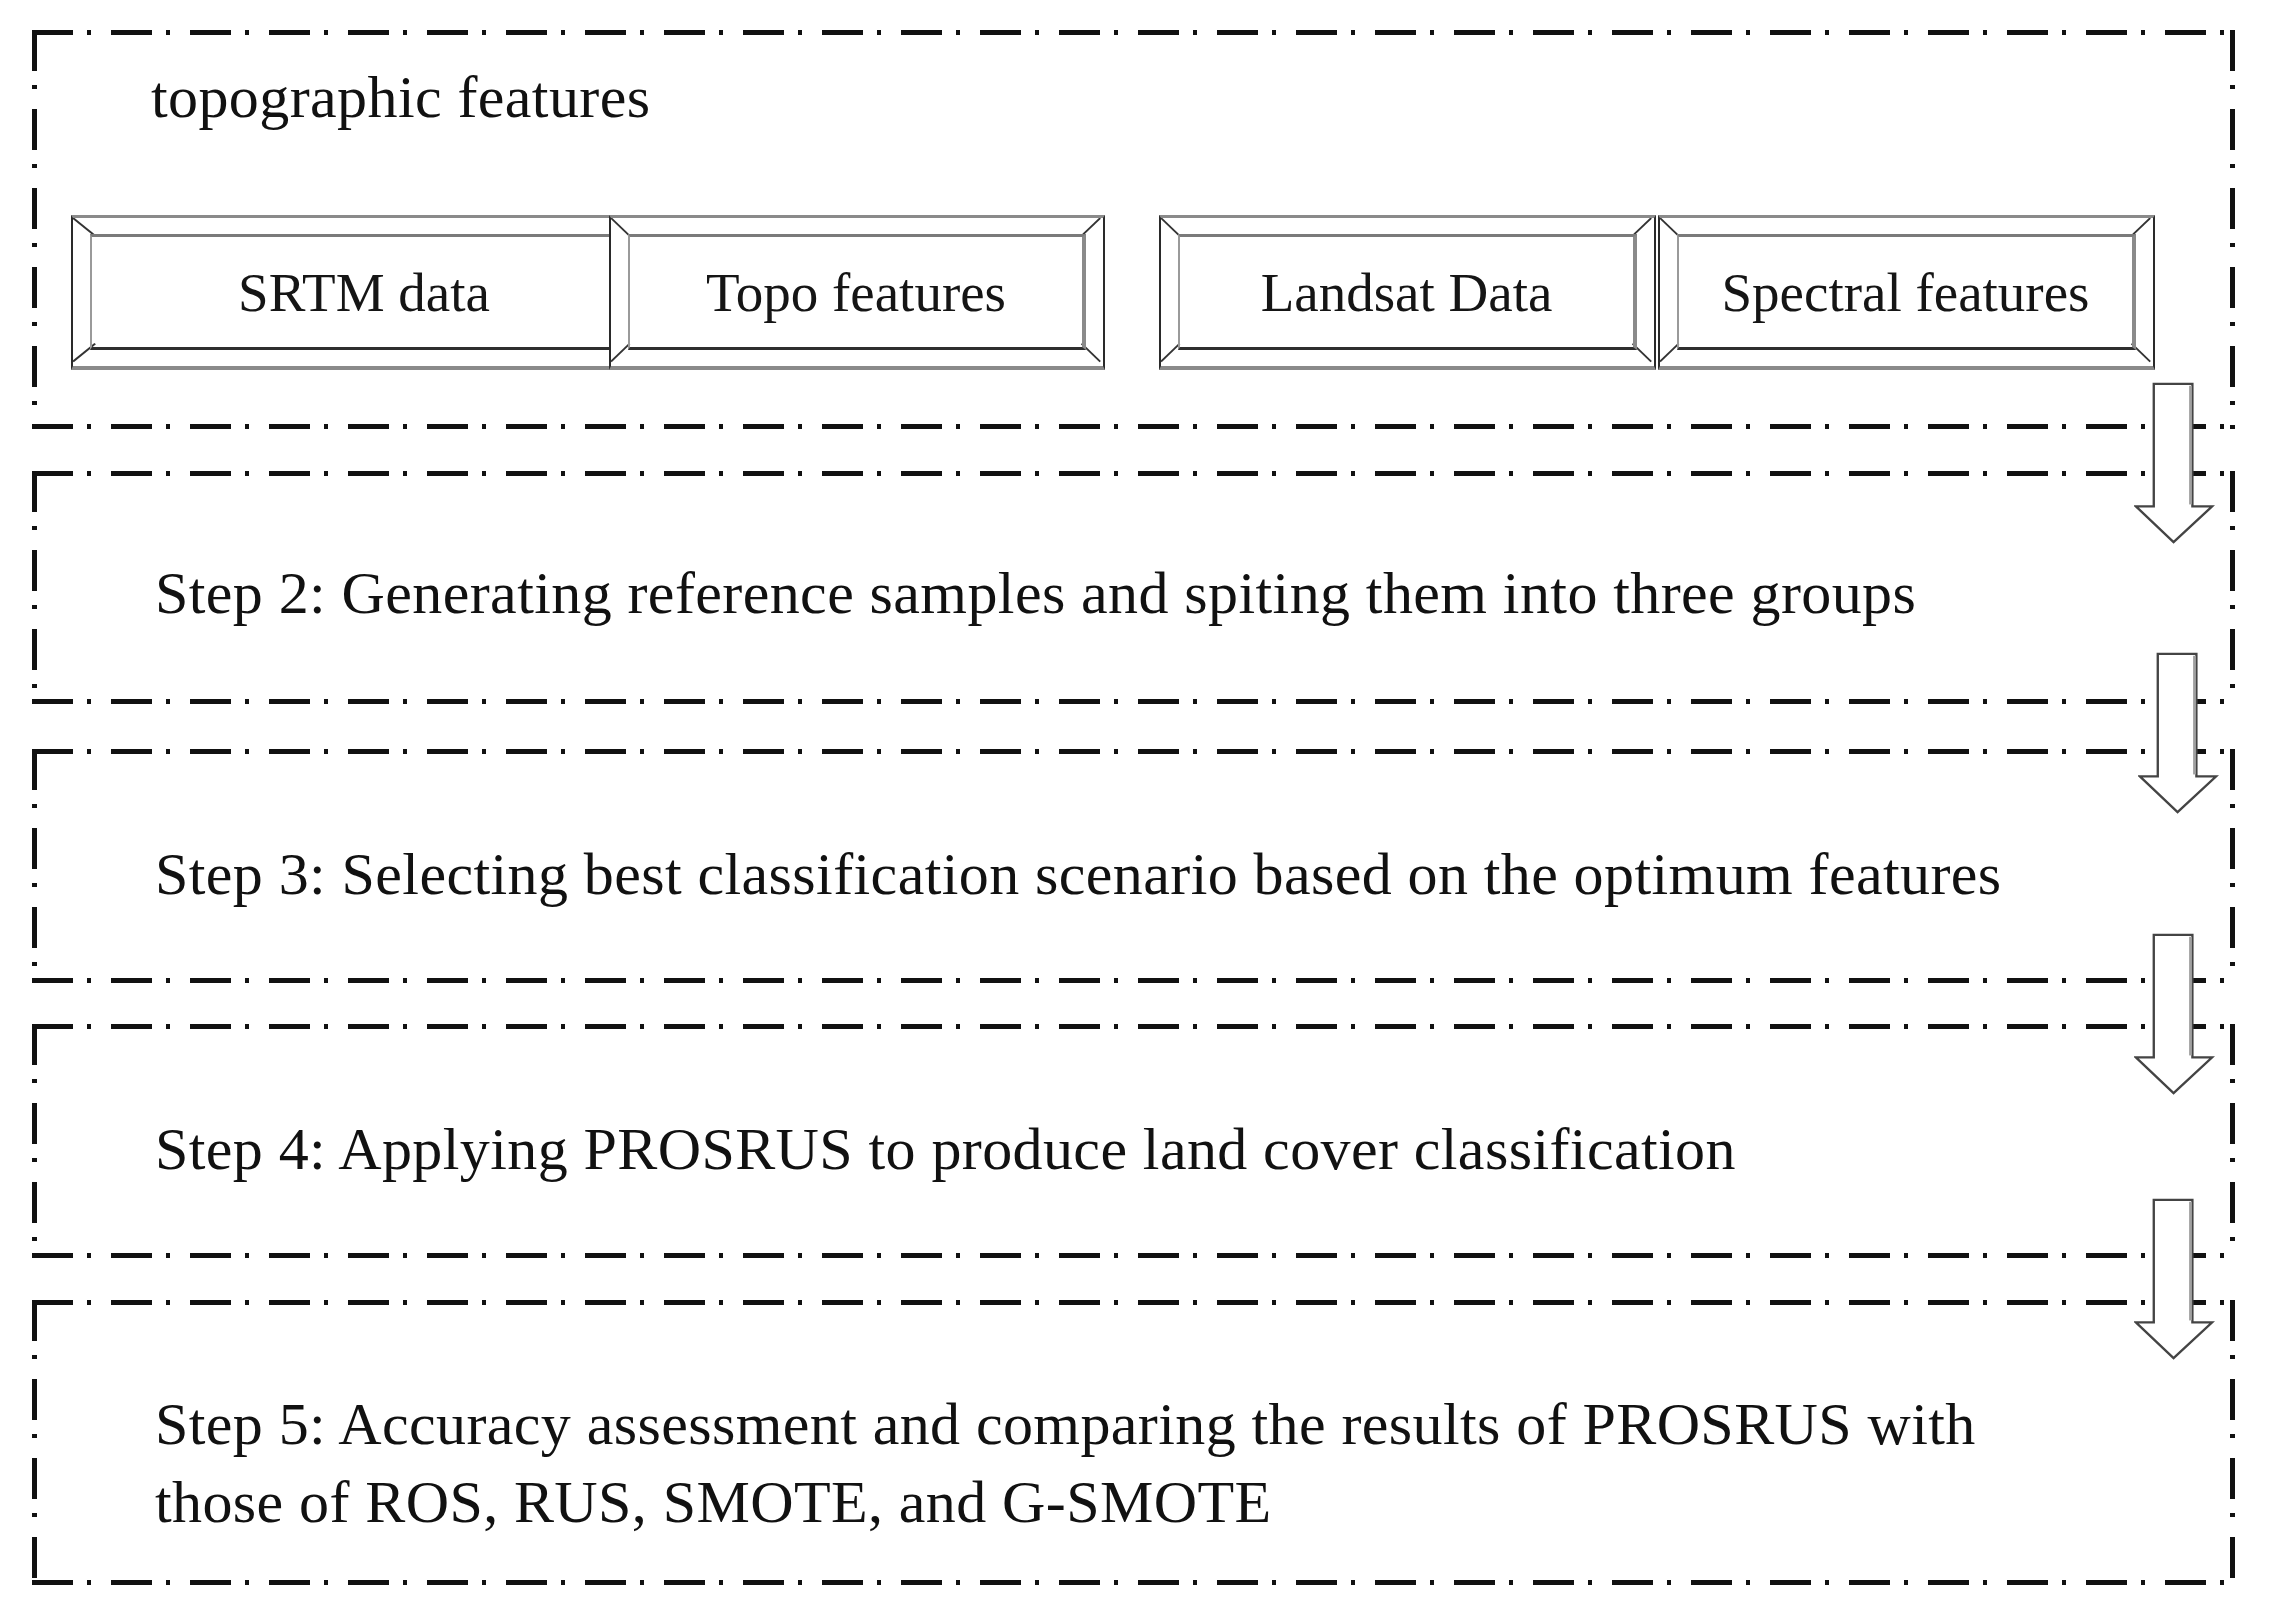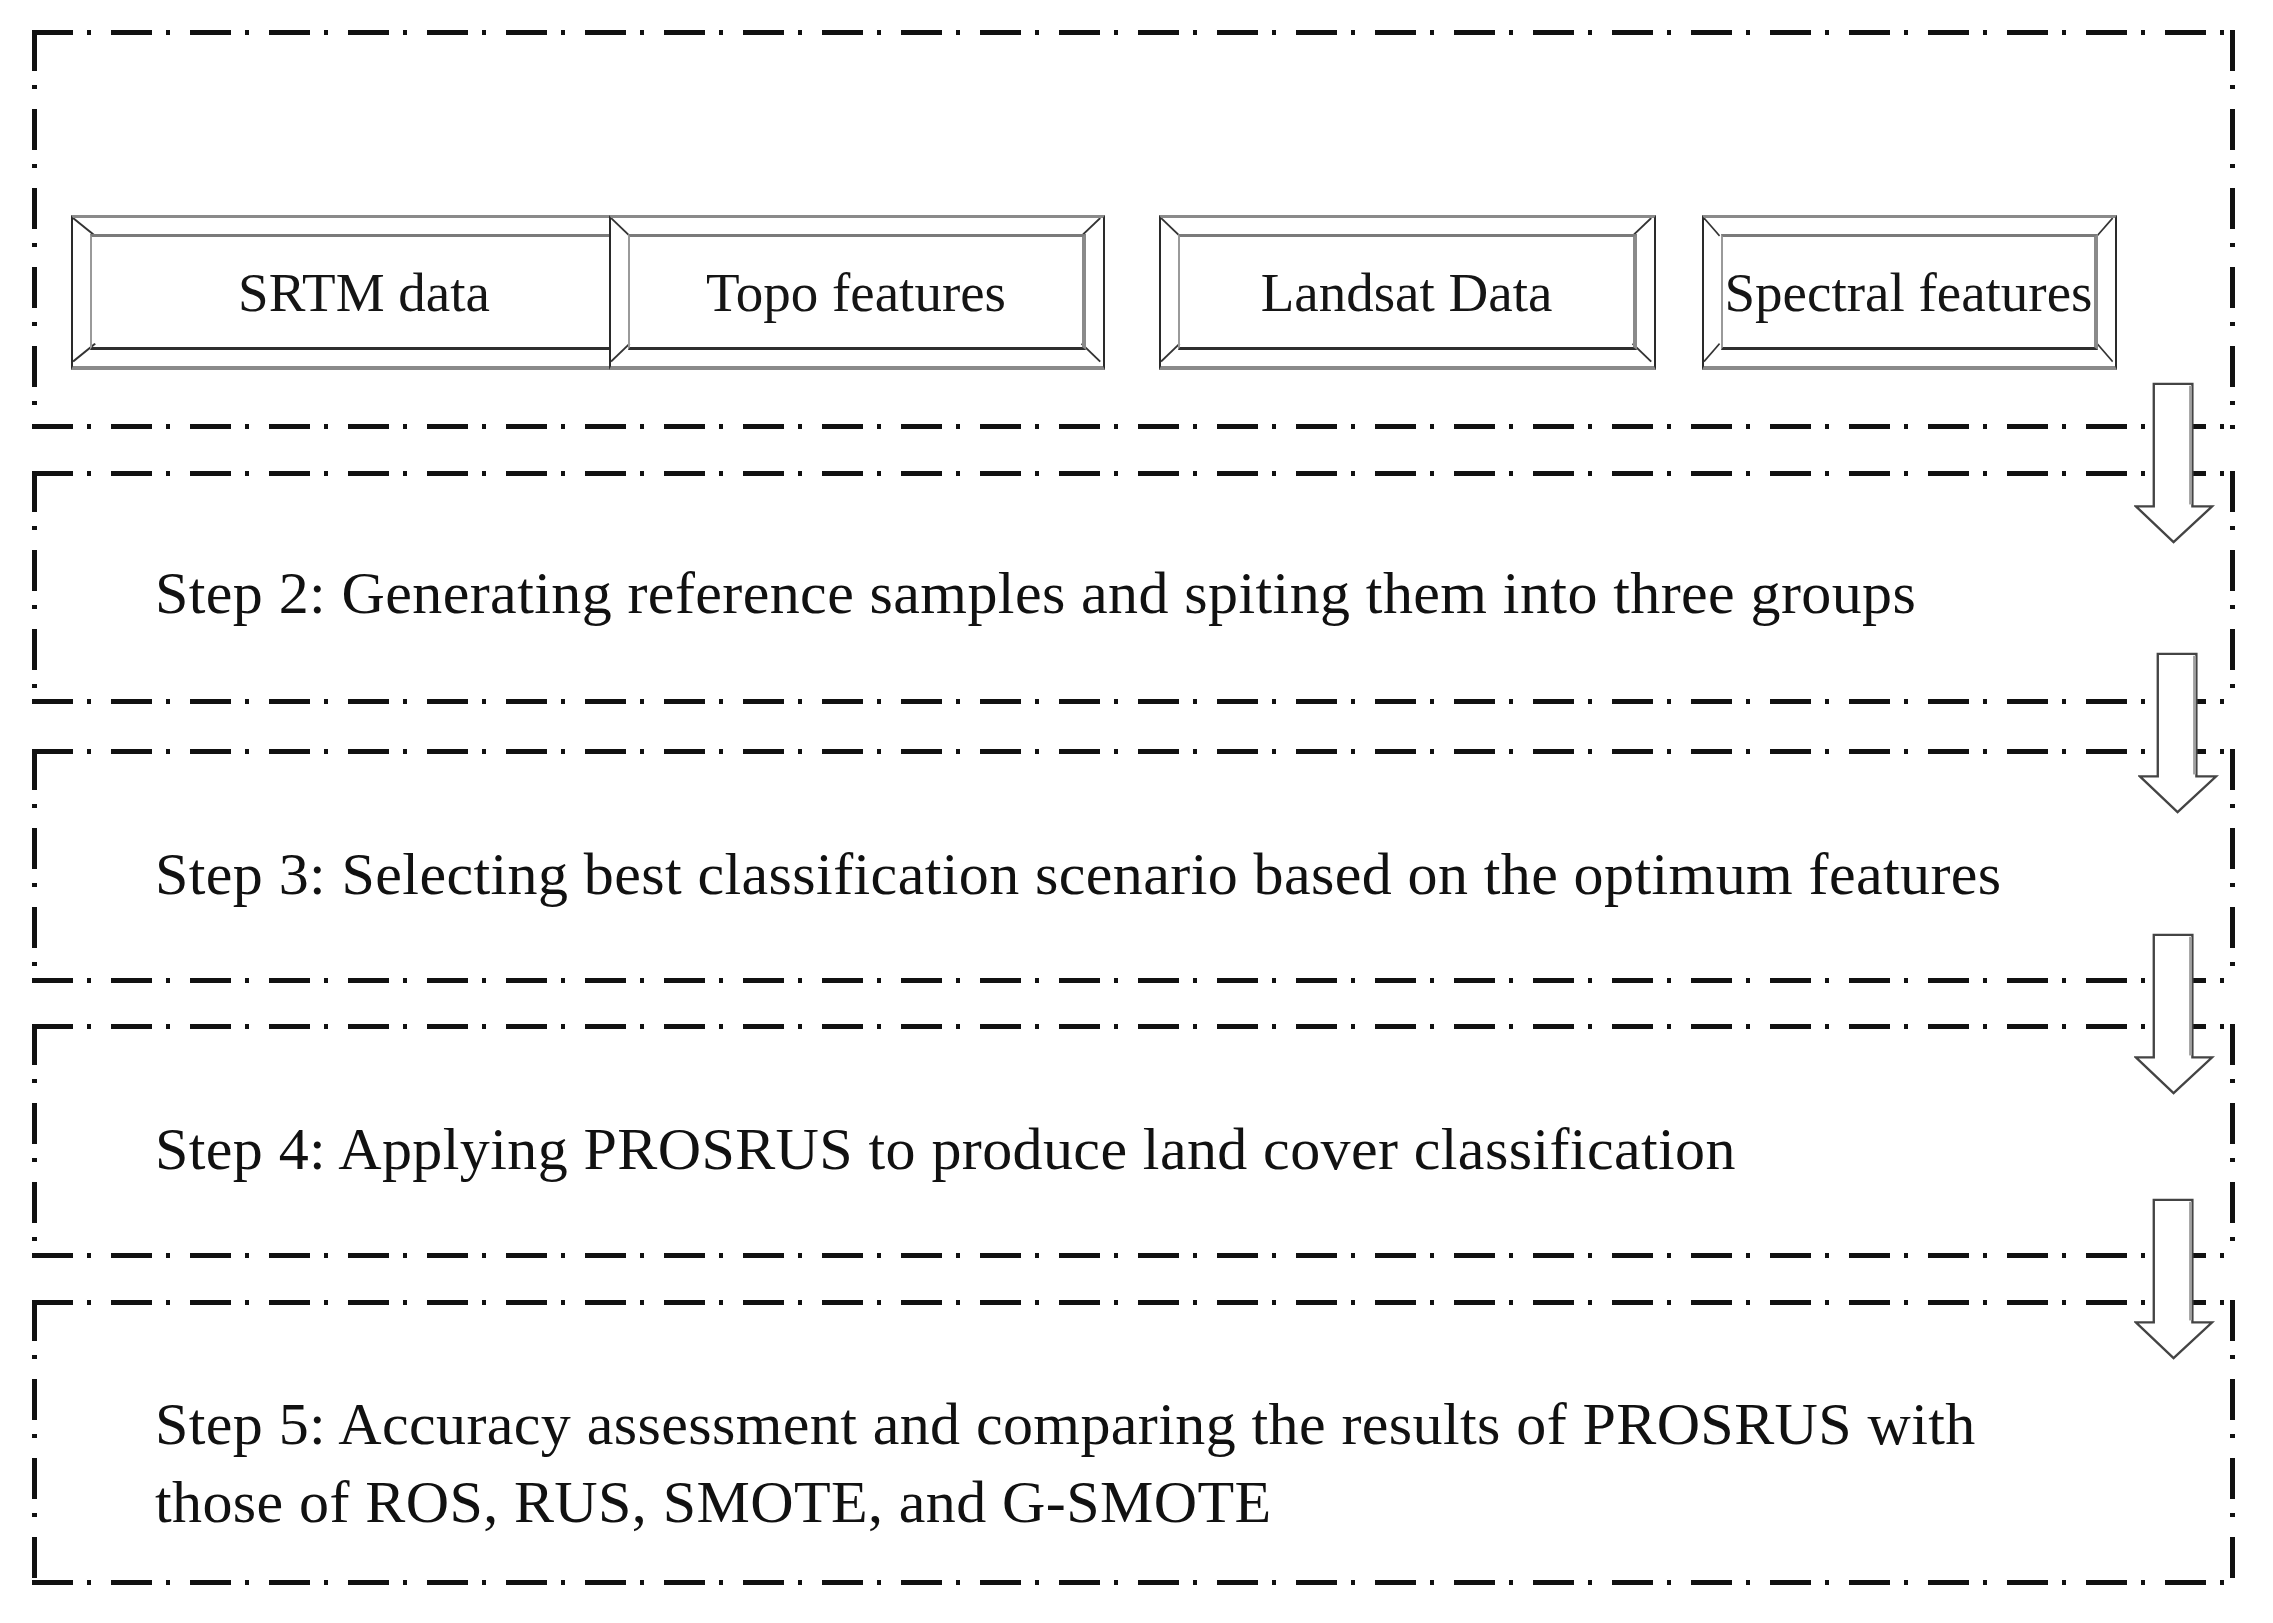--- a/index.html
+++ b/index.html
@@ -32,20 +32,21 @@
 </style>
 </head>
 <body>
 
 <div class="step-box" style="top:30px;height:399px;">
   <div class="dash h top"></div>
   <div class="dash h bottom"></div>
   <div class="dash v left"></div>
   <div class="dash v right"></div>
   <div class="step-text" style="top:28px;">
+    <div>topographic features</div>
   </div>
 </div>
 
 <div class="bevel" style="left:71px;width:588px;">
   <svg class="corners" viewBox="0 0 527 165" preserveAspectRatio="none">
     <line x1="0" y1="0" x2="20" y2="20" stroke="#333" stroke-width="2"></line>
     <line x1="524" y1="0" x2="504" y2="20" stroke="#333" stroke-width="2"></line>
     <line x1="0" y1="160" x2="20" y2="140" stroke="#333" stroke-width="2"></line>
     <line x1="524" y1="160" x2="504" y2="140" stroke="#333" stroke-width="2"></line>
   </svg>
@@ -68,21 +69,21 @@
   <svg class="corners" viewBox="0 0 528 165" preserveAspectRatio="none">
     <line x1="0" y1="0" x2="20" y2="20" stroke="#333" stroke-width="2"></line>
     <line x1="525" y1="0" x2="505" y2="20" stroke="#333" stroke-width="2"></line>
     <line x1="0" y1="160" x2="20" y2="140" stroke="#333" stroke-width="2"></line>
     <line x1="525" y1="160" x2="505" y2="140" stroke="#333" stroke-width="2"></line>
   </svg>
   <div class="inner">
       <span>Landsat Data</span>
     </div>
 </div>
-<div class="bevel" style="left:1702px;width:415px;">
+<div class="bevel" style="left:1658px;width:497px;">
   <svg class="corners" viewBox="0 0 528 165" preserveAspectRatio="none">
     <line x1="0" y1="0" x2="20" y2="20" stroke="#333" stroke-width="2"></line>
     <line x1="525" y1="0" x2="505" y2="20" stroke="#333" stroke-width="2"></line>
     <line x1="0" y1="160" x2="20" y2="140" stroke="#333" stroke-width="2"></line>
     <line x1="525" y1="160" x2="505" y2="140" stroke="#333" stroke-width="2"></line>
   </svg>
   <div class="inner">
       <span>Spectral features</span>
     </div>
 </div>

